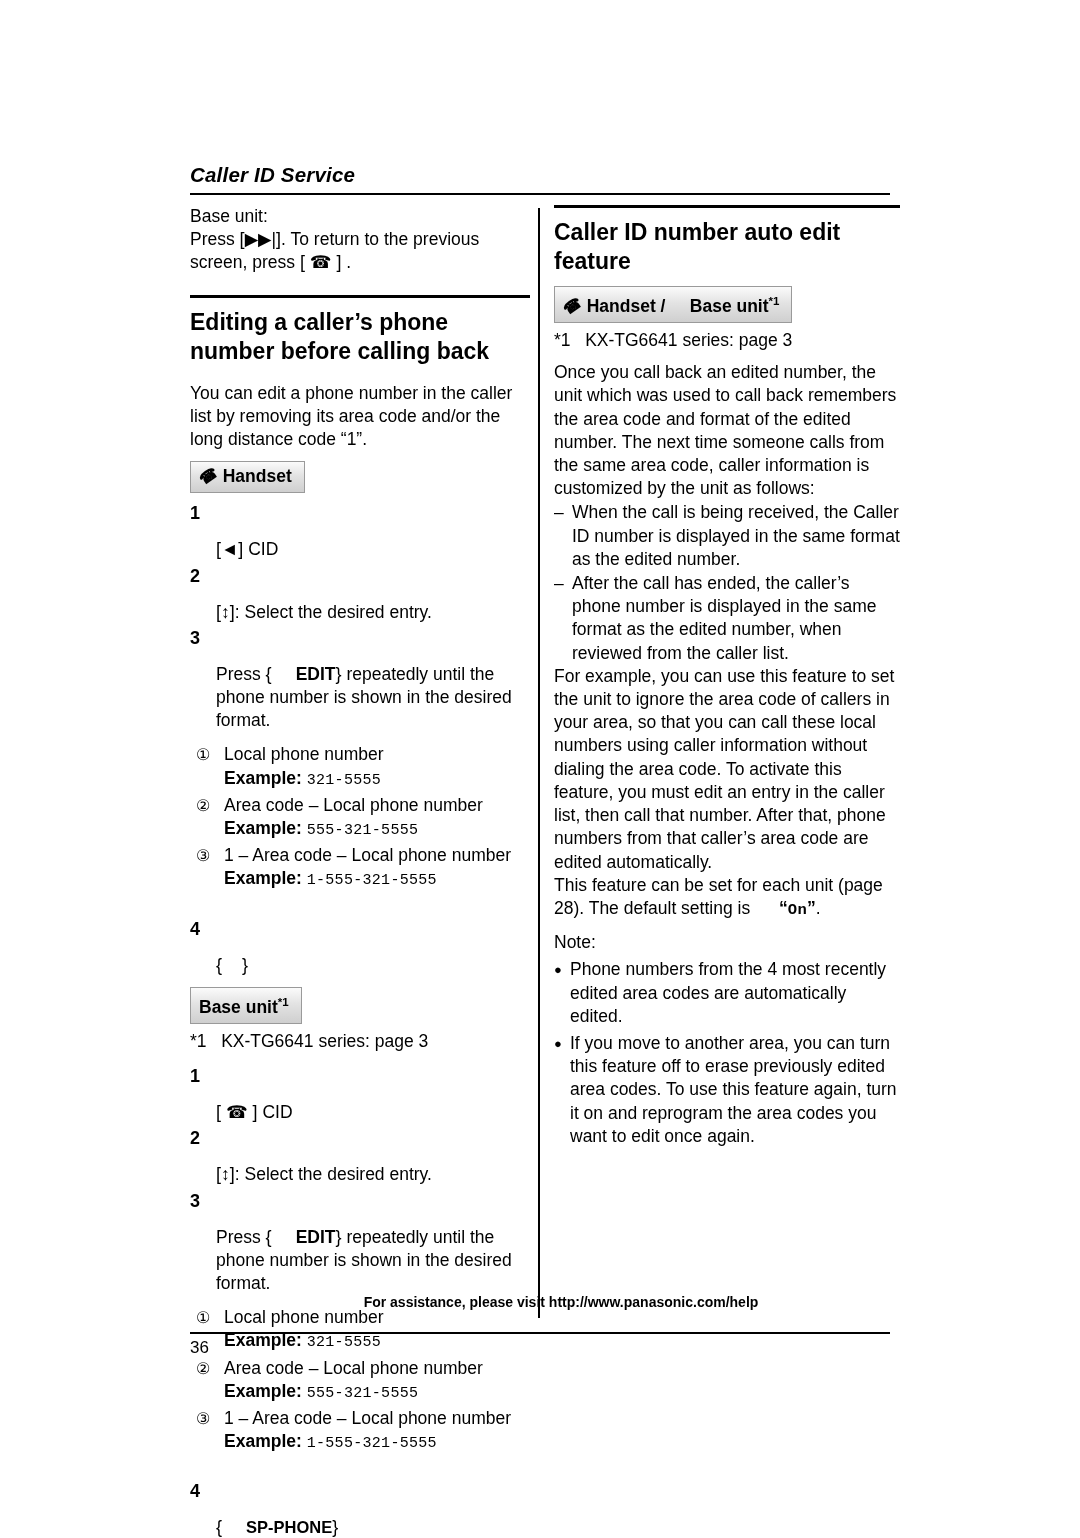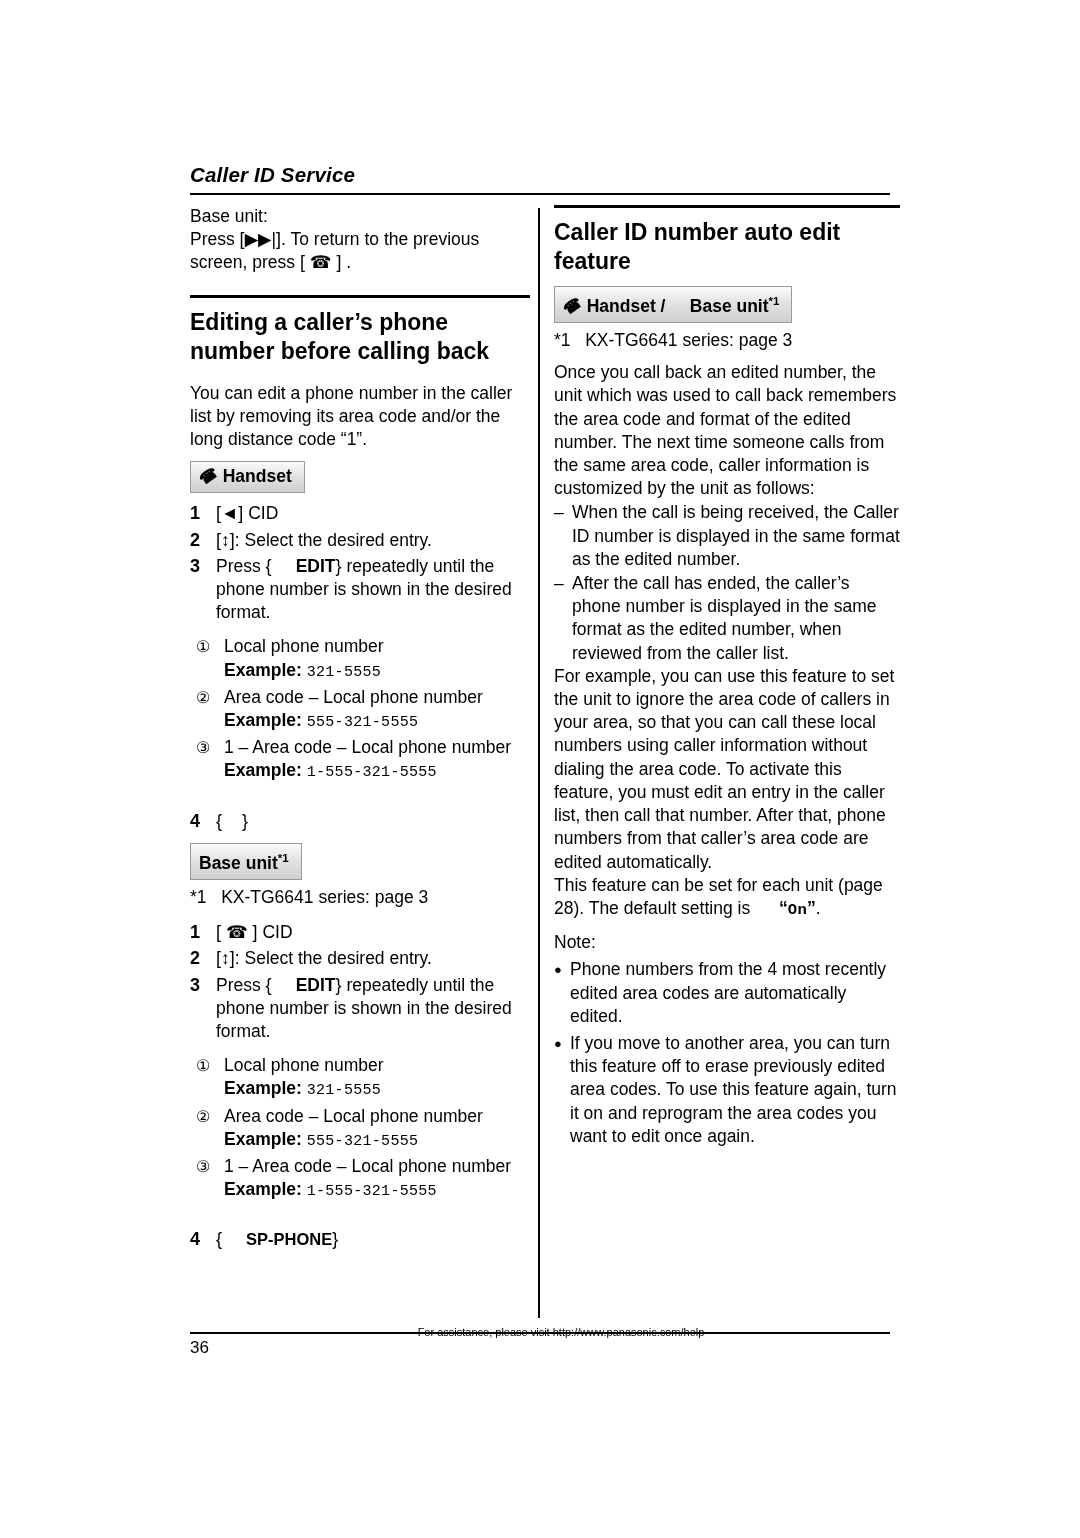--- a/index.html
+++ b/index.html
@@ -69,25 +69,25 @@
   .footer-page {
     position: absolute;
     left: 190px;
     top: 1338px;
     font-size: 17px;
     font-weight: normal;
   }
   .footer-text {
     position: absolute;
     left: 232px;
-    top: 1326px;
+    top: 1294px;
     width: 658px;
     text-align: center;
-    font-size: 11px;
-    font-weight: normal;
+    font-size: 14px;
+    font-weight: bold;
   }
 
   
   .b { font-weight: bold; padding-left: 24px; }
   .bold-head {
     font-weight: normal;
     font-size: 17.5px;
   }
   p.para { margin: 0; }
   .spacer-s { height: 9px; }
@@ -145,21 +145,21 @@
     display: flex;
     margin: 3px 0 0 0;
   }
   .step .num {
     width: 26px;
     flex: 0 0 26px;
     font-weight: bold;
     font-size: 18px;
     text-align: left;
   }
-  .step .body { flex: 1; }
+  .step .body { flex: 1; margin-top: 36px; }
   .kbracket { font-size: 18px; }
 
   
   .ex-item {
     display: flex;
     margin-top: 2px;
   }
   .ex-item .cnum {
     flex: 0 0 34px;
     width: 34px;

